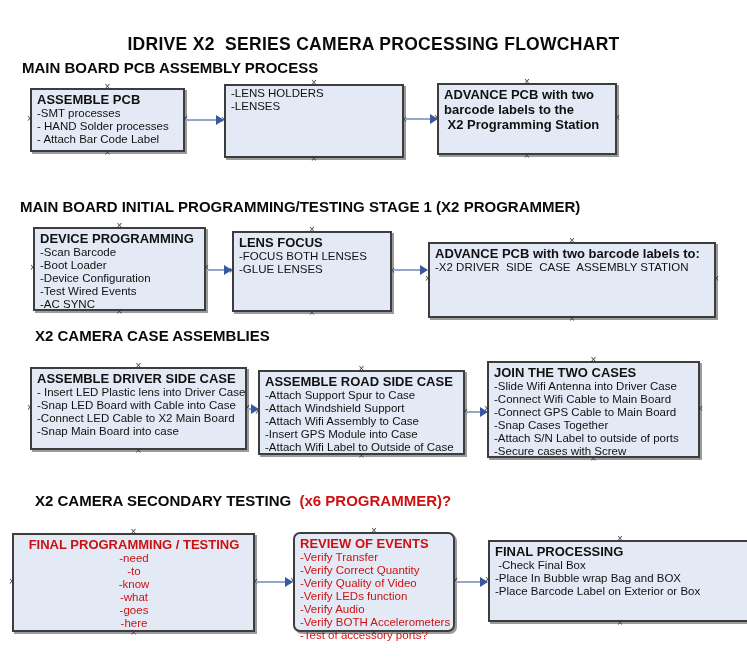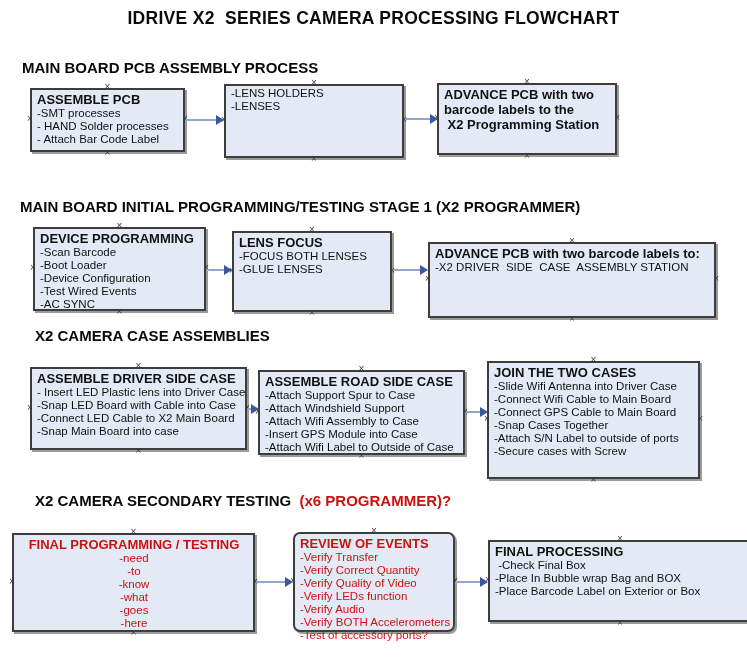--- a/index.html
+++ b/index.html
@@ -1,21 +1,21 @@
 <!DOCTYPE html>
 <html><head>
 <meta charset="utf-8">
 <style>
   html,body{margin:0;padding:0;background:#ffffff;}
   #canvas{
     position:relative;width:747px;height:662px;overflow:hidden;
     font-family:"Liberation Sans","DejaVu Sans",sans-serif;color:#111;background:#ffffff;
   }
   .page-title{
-    position:absolute;top:8px;left:0;width:747px;text-align:center;
+    position:absolute;top:34px;left:0;width:747px;text-align:center;
     font-size:17.5px;font-weight:bold;letter-spacing:.3px;white-space:pre;color:#0a0a0a;
   }
   .sec-head{
     position:absolute;font-size:15px;font-weight:bold;white-space:pre;color:#0a0a0a;
   }
   .sec-head .red-part{color:#cc1111;}
   .bx{
     position:absolute;box-sizing:border-box;background:#e3eaf5;
     border:2px solid #3d3d3d;box-shadow:2px 2px 0 rgba(130,130,130,.8);
     padding:1px 4px 16px 5px;overflow:visible;
@@ -150,21 +150,21 @@
     <div class="ttl">ASSEMBLE ROAD SIDE CASE</div>
     <div>
         <div class="itm">-Attach Support Spur to Case</div>
         <div class="itm">-Attach Windshield Support</div>
         <div class="itm">-Attach Wifi Assembly to Case</div>
         <div class="itm">-Insert GPS Module into Case</div>
         <div class="itm">-Attach Wifi Label to Outside of Case</div>
       </div>
   </div>
 
-  <div class="bx" style="left:487px;top:361px;width:213px;height:118px;">
+  <div class="bx" style="left:487px;top:361px;width:213px;height:97px;">
     <i class="h ht"></i>
       <i class="h hb"></i>
       <i class="h hl"></i>
       <i class="h hr"></i>
     <div class="ttl">JOIN THE TWO CASES</div>
     <div>
         <div class="itm">-Slide Wifi Antenna into Driver Case</div>
         <div class="itm">-Connect Wifi Cable to Main Board</div>
         <div class="itm">-Connect GPS Cable to Main Board</div>
         <div class="itm">-Snap Cases Together</div>

